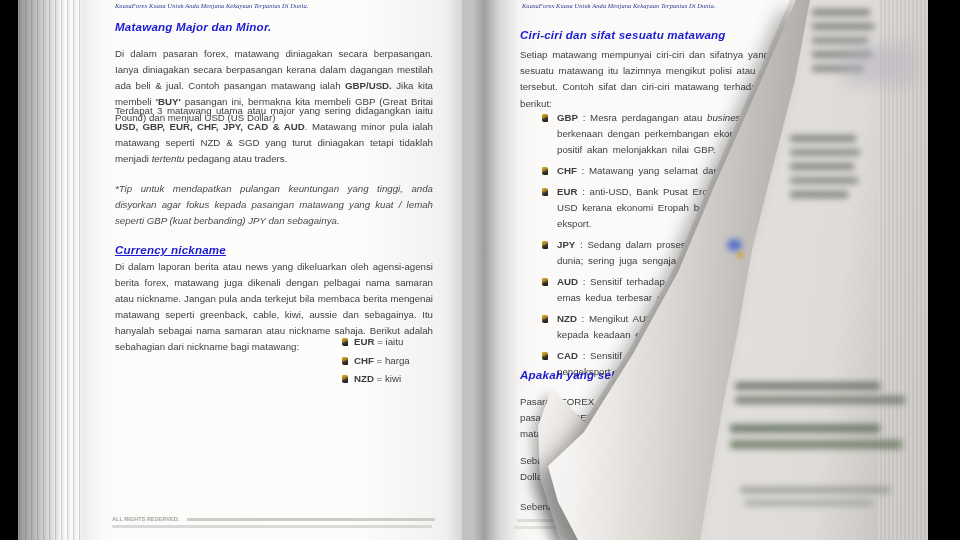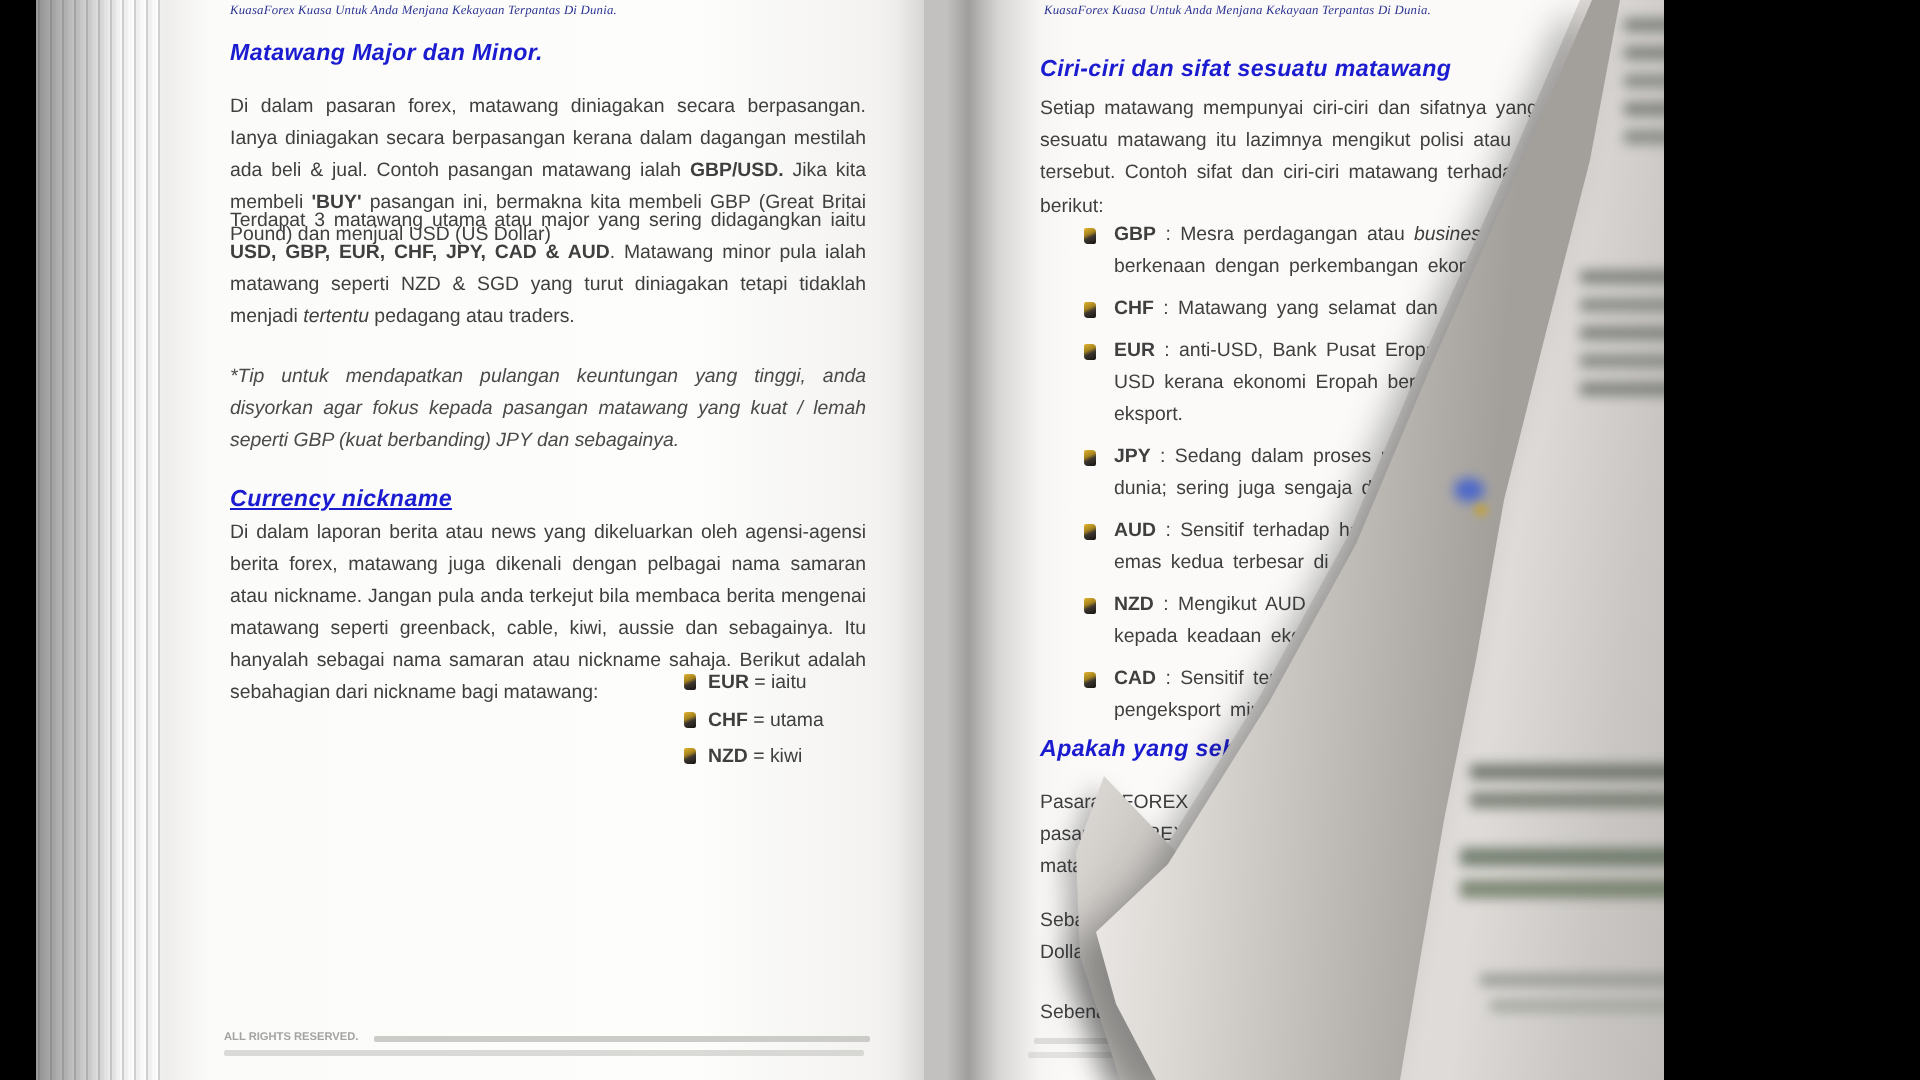--- a/index.html
+++ b/index.html
@@ -1,16 +1,16 @@
 <!DOCTYPE html>
 <html><head>
 <meta charset="utf-8">
 <style>
   html,body{margin:0;padding:0;background:#000;}
-  #stage{position:relative;width:832px;height:540px;overflow:hidden;background:#0f172a;
+  #stage{position:relative;width:928px;height:540px;overflow:hidden;background:#0f172a;
          font-family:"Liberation Sans",sans-serif;}
   .abs{position:absolute;}
   
   #bar-left{left:0;top:0;width:18px;height:540px;background:#000;z-index:30;}
   #bar-right{left:935px;top:0;width:25px;height:540px;background:#000;z-index:30;}
   #edge-stripes{left:18px;top:0;width:64px;height:540px;z-index:2;
     background:repeating-linear-gradient(90deg,#fdfdfd 0 1px,#cfcfcf 1px 2px,#efefef 2px 4px,#f8f8f8 4px 6px);}
   #edge-stripes .shade{position:absolute;inset:0;background:linear-gradient(90deg,rgba(70,70,70,.55),rgba(255,255,255,0) 70%);}
   #page-left{left:82px;top:0;width:380px;height:540px;z-index:3;
     background:linear-gradient(90deg,#eeedeb 0,#fbfbfa 6%,#fdfdfc 70%,#f3f2f0 94%,#e7e5e3 100%);}
@@ -77,21 +77,21 @@
     </p>
 
     <p class="abs body-just tipi" style="left:33px;top:181px;margin:0;font-style:italic;">*Tip untuk mendapatkan pulangan keuntungan yang tinggi, anda disyorkan agar fokus kepada pasangan matawang yang kuat / lemah seperti GBP (kuat berbanding) JPY dan sebagainya.</p>
 
     <div class="abs h-blue" style="left:33px;top:243px;text-decoration:underline;">Currency nickname</div>
 
     <p class="abs body-just" style="left:33px;top:259px;margin:0;">Di dalam laporan berita atau news yang dikeluarkan oleh agensi-agensi berita forex, matawang juga dikenali dengan pelbagai nama samaran atau nickname. Jangan pula anda terkejut bila membaca berita mengenai matawang seperti greenback, cable, kiwi, aussie dan sebagainya. Itu hanyalah sebagai nama samaran atau nickname sahaja. Berikut adalah sebahagian dari nickname bagi matawang:</p>
 
     <div class="abs" style="left:260px;top:334px;">
       <div class="nick-row"><span class="blt"></span><b>EUR</b><span> = iaitu</span></div>
-      <div class="nick-row"><span class="blt"></span><b>CHF</b><span> = utama</span></div>
+      <div class="nick-row"><span class="blt"></span><b>CHF</b><span> = harga</span></div>
       <div class="nick-row"><span class="blt"></span><b>NZD</b><span> = kiwi</span></div>
     </div>
 
     <div class="abs tinyfoot" style="left:30px;top:516px;">ALL RIGHTS RESERVED.</div>
     <div class="fbar" style="left:105px;top:518px;width:248px;height:3px;"></div>
     <div class="fbar" style="left:30px;top:525px;width:320px;height:2.5px;opacity:.7;"></div>
   </div>
 
   <div class="abs" id="page-right">
     <div class="abs runhead" style="left:60px;top:1px;">KuasaForex Kuasa Untuk Anda Menjana Kekayaan Terpantas Di Dunia.</div>
@@ -103,20 +103,21 @@
       <div class="rline">sesuatu matawang itu lazimnya mengikut polisi atau dasar perd</div>
       <div class="rline">tersebut. Contoh sifat  dan ciri-ciri matawang terhadap pasaran g</div>
       <div class="rline">berikut:</div>
     </div>
 
     <div class="abs" style="left:80px;top:110px;">
       <div class="trait">
         <span class="blt"></span>
         <div class="rline"><b>GBP</b><span> : Mesra perdagangan atau </span><i>business frie</i></div>
         <div class="rline">berkenaan dengan perkembangan ekonomi seperti</div>
+        <div class="rline">positif akan melonjakkan nilai GBP.</div>
       </div>
       <div class="trait">
         <span class="blt"></span>
         <div class="rline"><b>CHF</b><span> : Matawang yang selamat dan stabil</span></div>
       </div>
       <div class="trait">
         <span class="blt"></span>
         <div class="rline"><b>EUR</b><span> : anti-USD, Bank Pusat Eropah sangat</span></div>
         <div class="rline">USD kerana ekonomi Eropah bergant</div>
         <div class="rline">eksport.</div>

